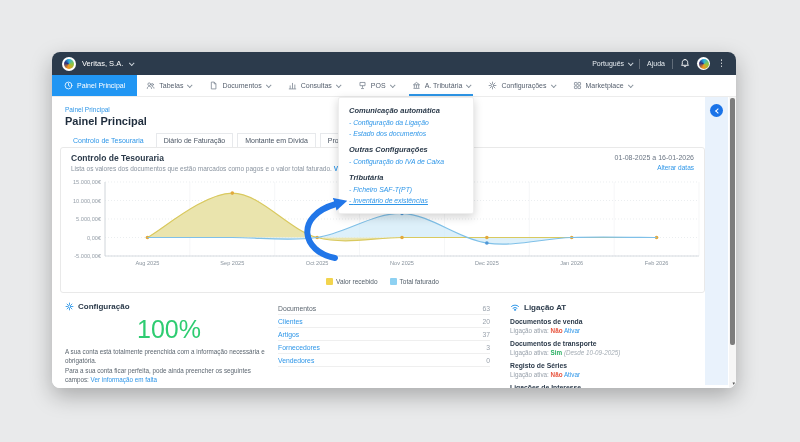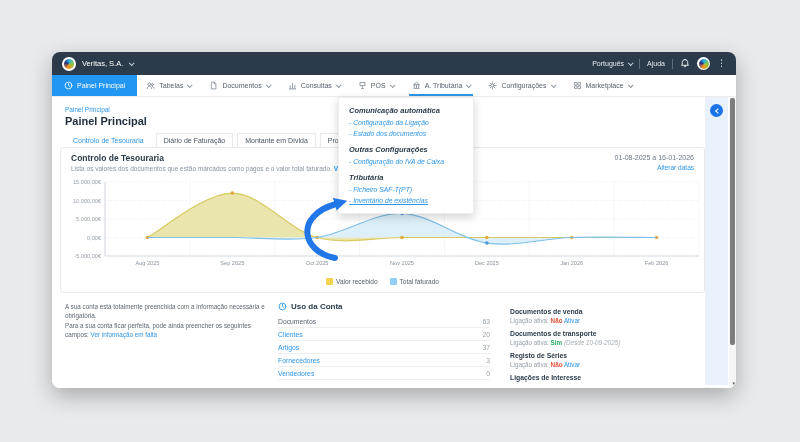--- a/index.html
+++ b/index.html
@@ -288,35 +288,36 @@
           <span>Valor recebido</span>
         </span>
         <span class="legend-item">
           <span class="swatch" style="background: rgb(142, 209, 242);"></span>
           <span>Total faturado</span>
         </span>
       </div>
     </div>
 
     <div class="col col1">
+      <div class="col-header">
+        <svg width="9" height="9" viewBox="0 0 10 10" fill="none" stroke="#2e96e8" stroke-width="1" stroke-linecap="round">
+          <circle cx="5" cy="5" r="1.6"></circle>
+            <path d="M5 1.2v1.4M5 7.4v1.4M1.2 5h1.4M7.4 5h1.4M2.3 2.3l1 1M6.7 6.7l1 1M7.7 2.3l-1 1M3.3 6.7l-1 1"></path>
+          </svg>
+        <span>Configuração</span>
+      </div>
+      <div class="percent">100%</div>
       <div class="cfg-text">
         <span>A sua conta está totalmente preenchida com a informação necessária e obrigatória.</span><br>
         <span>Para a sua conta ficar perfeita, pode ainda preencher os seguintes campos:</span>
         <span class="link">Ver informação em falta</span>
       </div>
     </div>
 
     <div class="col col2">
-      <div class="col-header">
-        <svg width="9" height="9" viewBox="0 0 10 10" fill="none" stroke="#2e96e8" stroke-width="1" stroke-linecap="round">
-          <circle cx="5" cy="5" r="3.8"></circle>
-            <path d="M5 2.8V5l1.5 1"></path>
-          </svg>
-        <span>Uso da Conta</span>
-      </div>
       <div class="urow">
         <span class="lbl plain">Documentos</span>
         <span class="val">63</span>
       </div>
       <div class="urow">
         <span class="lbl">Clientes</span>
         <span class="val">20</span>
       </div>
       <div class="urow">
         <span class="lbl">Artigos</span>
@@ -326,20 +327,28 @@
         <span class="lbl">Fornecedores</span>
         <span class="val">3</span>
       </div>
       <div class="urow">
         <span class="lbl">Vendedores</span>
         <span class="val">0</span>
       </div>
     </div>
 
     <div class="col col3">
+      <div class="col-header">
+        <svg width="10" height="10" viewBox="0 0 10 10" fill="none" stroke="#2e96e8" stroke-width="1" stroke-linecap="round">
+          <path d="M1.5 4.4a5 5 0 0 1 7 0"></path>
+            <path d="M3 6.2a3 3 0 0 1 4 0"></path>
+            <circle cx="5" cy="7.8" r="0.6" fill="#2e96e8"></circle>
+          </svg>
+        <span>Ligação AT</span>
+      </div>
       <div class="at-name">Documentos de venda</div>
       <div class="at-status">
         <span>Ligação ativa:</span>
         <span class="neg">Não</span>
         <span class="act">Ativar</span>
       </div>
       <div class="at-name">Documentos de transporte</div>
       <div class="at-status">
         <span>Ligação ativa:</span>
         <span class="pos">Sim</span>

